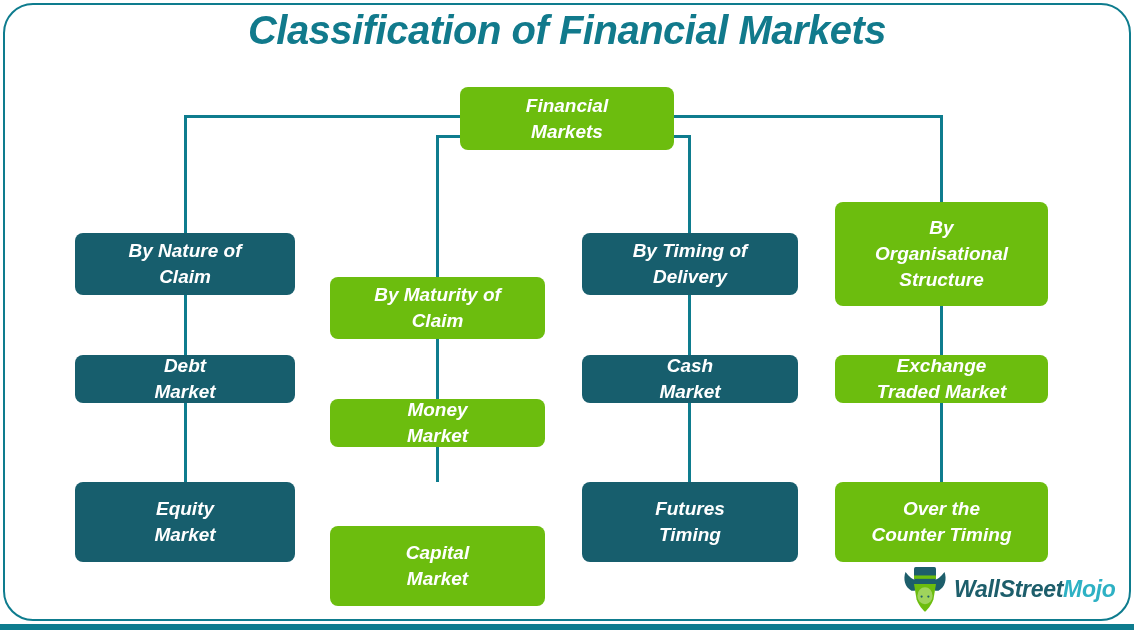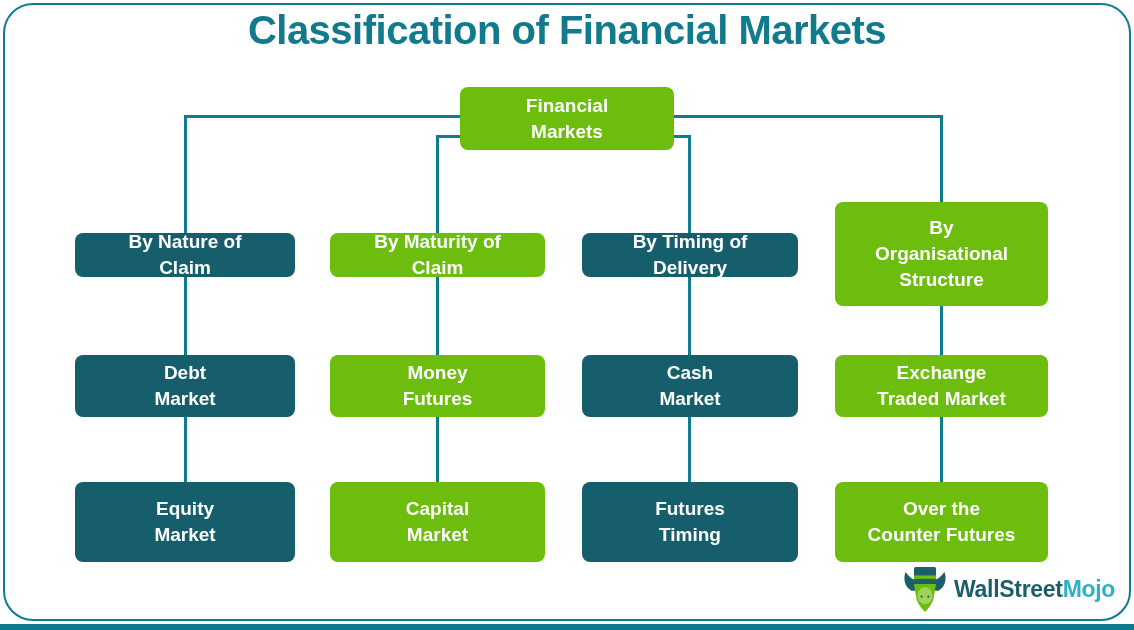--- a/index.html
+++ b/index.html
@@ -11,20 +11,21 @@
     --logo-dark:#1d5e6b;
     --logo-accent:#2eb1c4;
   }
   *{margin:0;padding:0;box-sizing:border-box;}
   html,body{background:#ffffff;font-family:"Liberation Sans",sans-serif;}
   .canvas{
     position:relative;
     width:1134px;height:630px;
     background:#ffffff;
     overflow:hidden;
+    font-style:italic;
   }
   .frame{
     position:absolute;
     left:3px;top:3px;right:3px;bottom:9px;
     border:2px solid var(--line);
     border-radius:30px;
     pointer-events:none;
   }
   .bottom-bar{
     position:absolute;
@@ -60,25 +61,25 @@
     font-size:19px;
     font-weight:700;
     line-height:26px;
     white-space:pre-line;
     border-radius:8px;
   }
   .node.teal{background:var(--teal-box);}
   .node.green{background:var(--green-box);}
   .root{left:460px;top:87px;width:214px;height:63px;}
   .c1{left:75px;width:220px;}
-  .c2{left:330px;width:215px;}
+  .c2{left:330px;width:215px;margin-top:44px;}
   .c3{left:582px;width:216px;}
   .c4{left:835px;width:213px;}
-  .r2{top:233px;height:44px;}
-  .r3{top:355px;height:62px;}
+  .r2{top:233px;height:62px;}
+  .r3{top:355px;height:48px;}
   .r4{top:482px;height:80px;}
   .c4.r2{top:202px;height:104px;}
   .logo{
     position:absolute;
     left:903px;top:564px;
     display:flex;
     align-items:center;
     gap:7px;
     z-index:3;
   }
@@ -115,38 +116,38 @@
   <div class="node teal c1 r2">By Nature of
 Claim</div>
   <div class="node teal c1 r3">Debt
 Market</div>
   <div class="node teal c1 r4">Equity
 Market</div>
 
   <div class="node green c2 r2">By Maturity of
 Claim</div>
   <div class="node green c2 r3">Money
-Futures</div>
+Market</div>
   <div class="node green c2 r4">Capital
 Market</div>
 
   <div class="node teal c3 r2">By Timing of
 Delivery</div>
   <div class="node teal c3 r3">Cash
 Market</div>
   <div class="node teal c3 r4">Futures
 Timing</div>
 
   <div class="node green c4 r3">Exchange
 Traded Market</div>
   <div class="node green c4 r2">By
 Organisational
 Structure</div>
   <div class="node green c4 r4">Over the
-Counter Futures</div>
+Counter Timing</div>
 
   <div class="logo">
     <span>
       <svg viewBox="0 0 52 56" xmlns="http://www.w3.org/2000/svg">
         <path d="M10 30 C2 26 0 16 3 8 C7 14 12 17 17 19 L14 30 Z" fill="#1d5e6b"></path>
         <path d="M42 30 C50 26 52 16 49 8 C45 14 40 17 35 19 L38 30 Z" fill="#1d5e6b"></path>
         <path d="M13 22 L39 22 L36 40 C33 48 29 52 26 55 C23 52 19 48 16 40 Z" fill="#6cbd0e"></path>
         <ellipse cx="26" cy="36" rx="9" ry="10" fill="#a8d86a" opacity="0.85"></ellipse>
         <circle cx="22" cy="37" r="1.3" fill="#1d5e6b"></circle>
         <circle cx="30" cy="37" r="1.3" fill="#1d5e6b"></circle>

